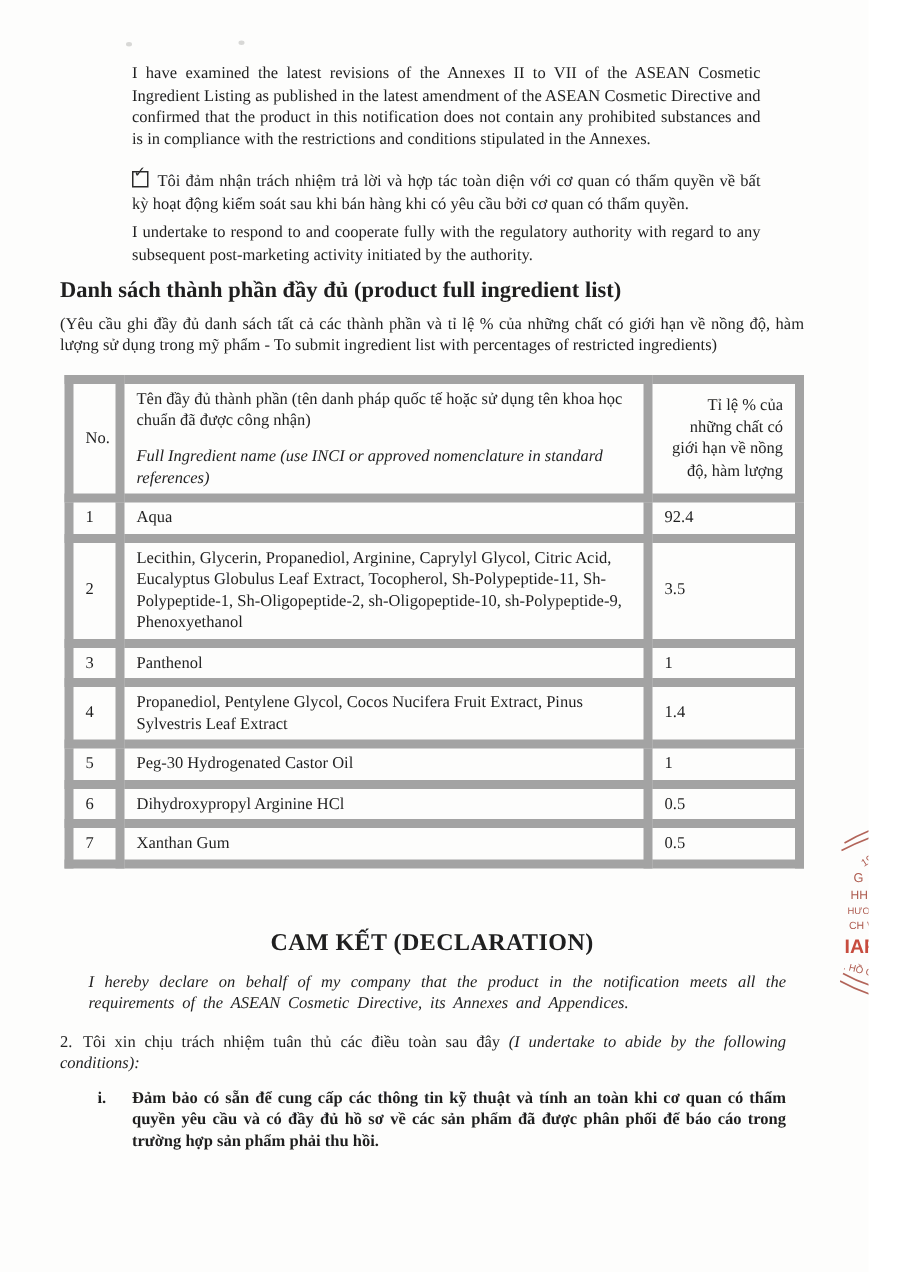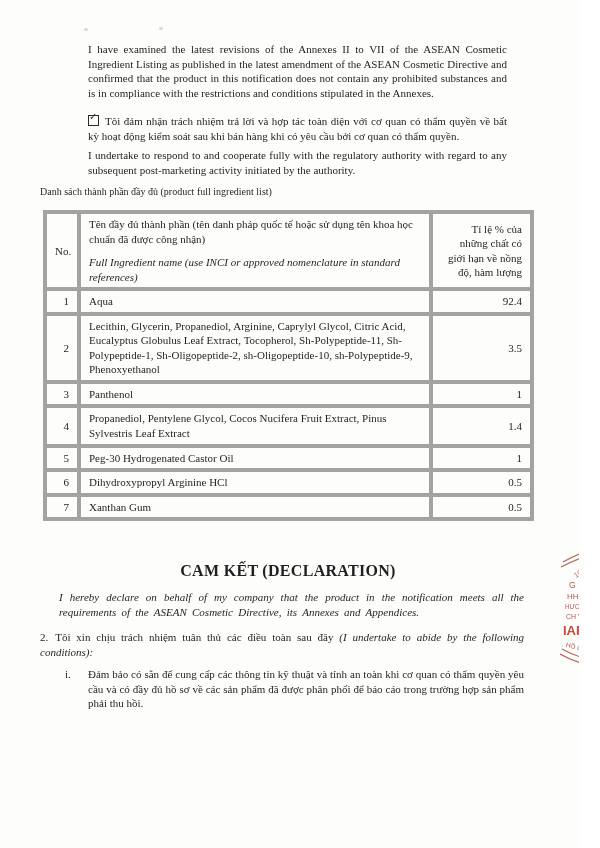--- a/index.html
+++ b/index.html
@@ -25,43 +25,43 @@
     border:1.2px solid #2a2a2a;
     position:relative;vertical-align:-1px;margin-right:6px;
   }
   .cbx .tick{
     position:absolute;left:0px;top:-4px;
     font-family:"DejaVu Sans",sans-serif;
     font-size:10px;line-height:1;color:#2a2a2a;
   }
   .section-heading{
     margin-top:8px;
-    font-weight:normal;
-    font-size:10px;
+    font-weight:bold;
+    font-size:15px;
   }
   .note{
     margin-top:4px;
     text-align:justify;
   }
   table.ing{
     border-collapse:collapse;
     margin:12px 0 0 3px;
     width:487px;
     table-layout:fixed;
   }
   table.ing td{
-    border:4px solid #a3a3a3;
+    border:6px solid #a3a3a3;
     padding:3px 8px;
     vertical-align:middle;
   }
   table.ing{border:1.5px solid #2b2b2b;}
   col.c-no{width:34px;}
   col.c-name{width:352px;}
   col.c-pct{width:101px;}
-  td.no-cell,td.pct-cell{text-align:right;}
+  td.no-cell,td.pct-cell{text-align:left;}
   td.name-cell{vertical-align:top;}
   td.hdr-name{vertical-align:top;padding-top:5px;padding-bottom:5px;}
   .hdr-en{font-style:italic;margin-top:9px;}
   td.hdr-pct{vertical-align:top;padding-top:5px;text-align:right;}
   .decl-heading{
     margin-top:39px;
     text-align:center;
     font-weight:bold;
     font-size:16px;
     letter-spacing:.3px;
@@ -81,20 +81,21 @@
   .decl-item2{
     margin:11px 12px 0 0;
     text-align:justify;
   }
   .decl-item2 .num{margin-right:7px;}
   .decl-item2 .en{font-style:italic;}
   .decl-sub-i{
     margin:8px 12px 0 25px;
     padding-left:23px;
     text-align:justify;
+    font-weight:bold;
   }
   .decl-sub-i .num{display:inline-block;width:23px;margin-left:-23px;}
   .speck{
     position:absolute;width:4px;height:3px;background:#d8d8d6;border-radius:50%;
   }
   .speck.s1{left:84px;top:28px;}
   .speck.s2{left:159px;top:27px;}
   .stamp-svg{position:absolute;left:560px;top:545px;}
   .stamp-svg text{font-family:"Liberation Sans","DejaVu Sans",sans-serif;}
 </style>
@@ -108,20 +109,21 @@
   <div class="content">
 
     <p class="para">I have examined the latest revisions of the Annexes II to VII of the ASEAN Cosmetic Ingredient Listing as published in the latest amendment of the ASEAN Cosmetic Directive and confirmed that the product in this notification does not contain any prohibited substances and is in compliance with the restrictions and conditions stipulated in the Annexes.</p>
 
     <p class="para cbx-para"><span class="cbx"><span class="tick">✓</span></span><span>Tôi đảm nhận trách nhiệm trả lời và hợp tác toàn diện với cơ quan có thẩm quyền về bất kỳ hoạt động kiểm soát sau khi bán hàng khi có yêu cầu bởi cơ quan có thẩm quyền.</span></p>
 
     <p class="para undertake">I undertake to respond to and cooperate fully with the regulatory authority with regard to any subsequent post-marketing activity initiated by the authority.</p>
 
     <div class="section-heading">Danh sách thành phần đầy đủ  (product full ingredient list)</div>
 
+    <div class="note">(Yêu cầu ghi đầy đủ danh sách tất cả các thành phần và tỉ lệ % của những chất có giới hạn về nồng độ, hàm lượng sử dụng trong mỹ phẩm - To submit ingredient list with percentages of restricted ingredients)</div>
 
     <table class="ing">
       <colgroup>
           <col class="c-no">
           <col class="c-name">
           <col class="c-pct">
         </colgroup>
       <tbody>
           <tr>
         <td class="no-cell">No.</td>

